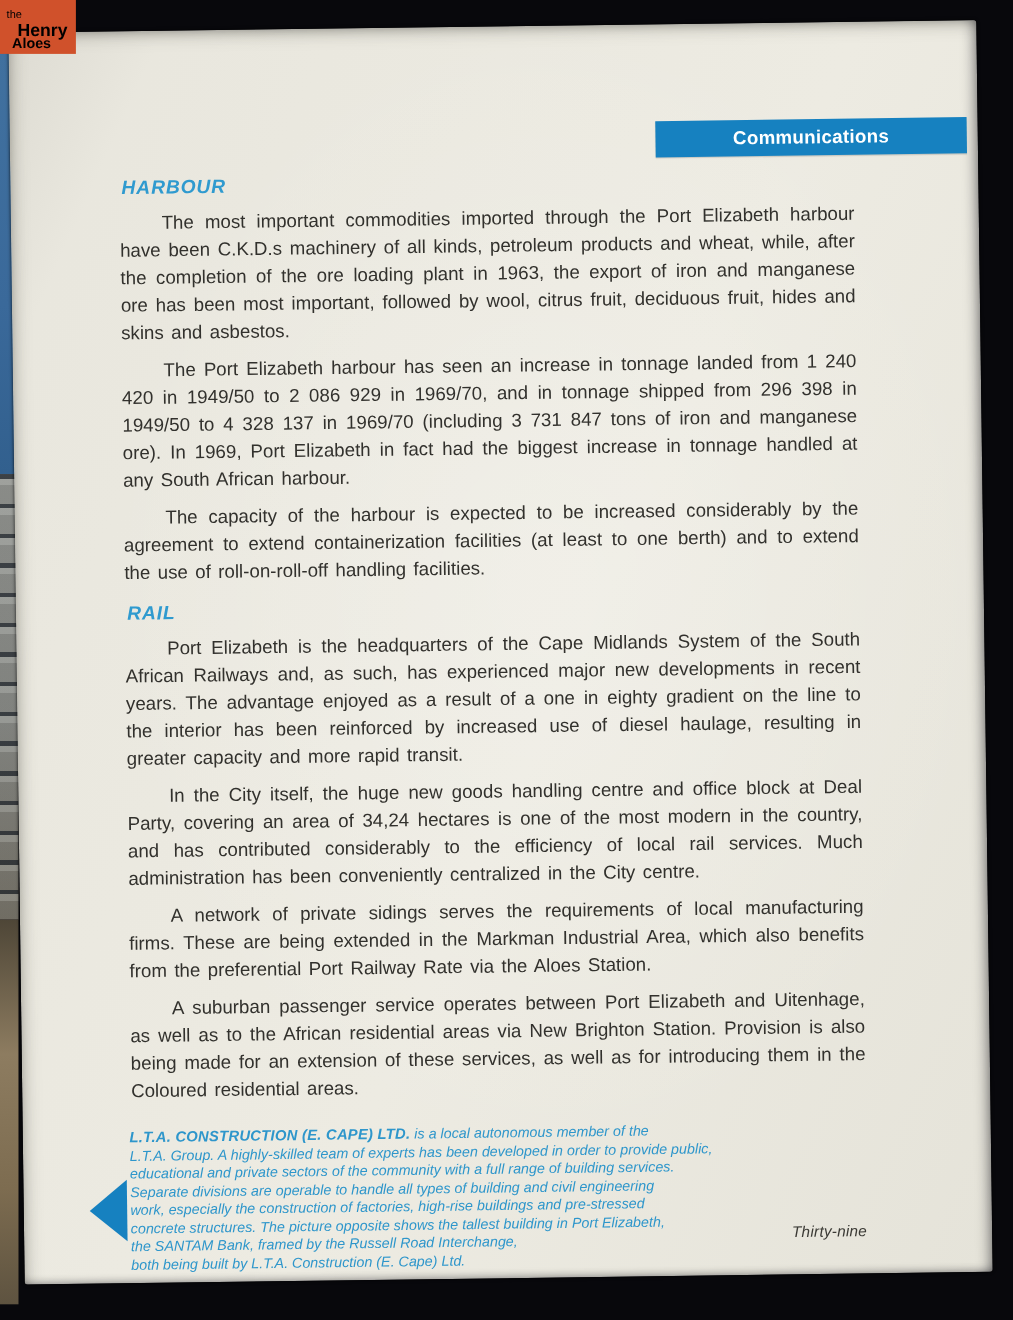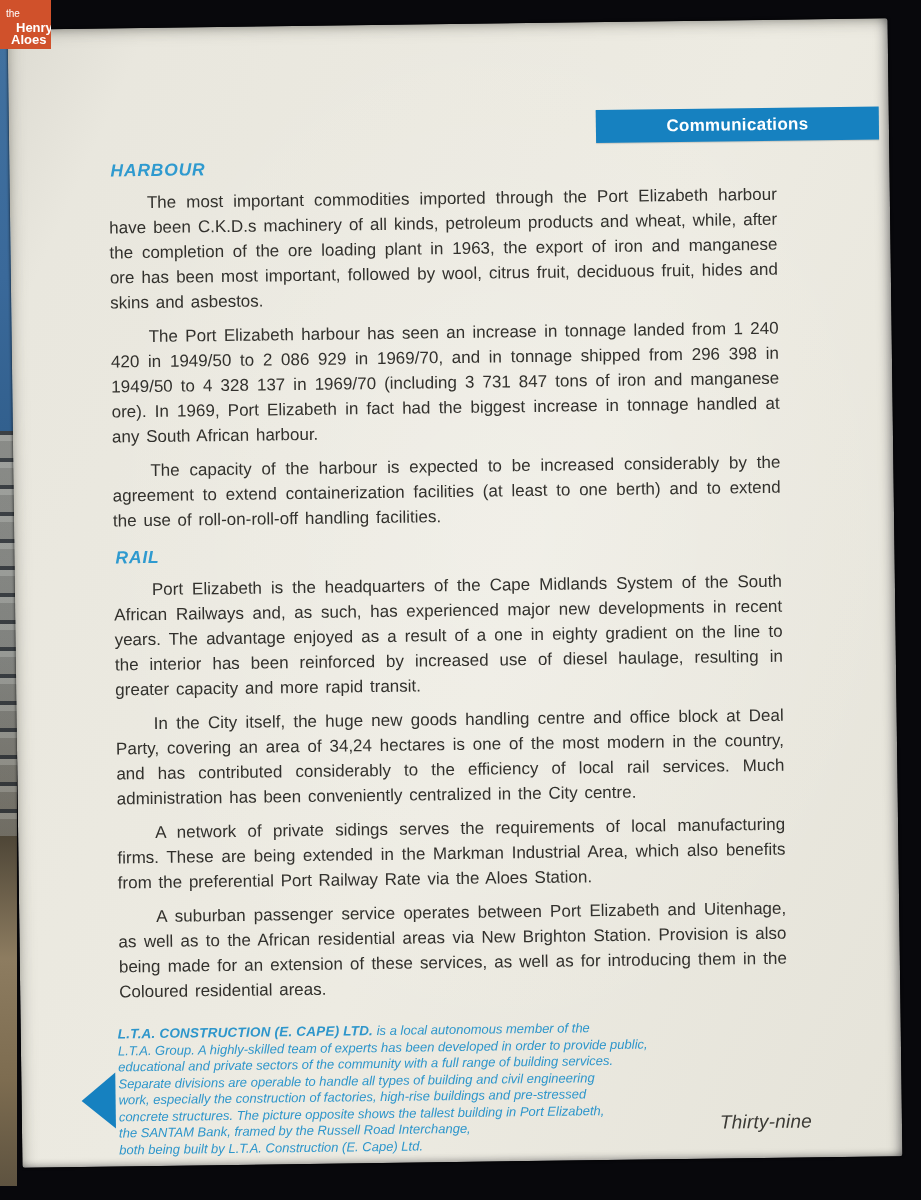--- a/index.html
+++ b/index.html
@@ -49,28 +49,28 @@
 
   .caption{position:absolute;left:97px;top:998px;width:575px;color:var(--caption-blue);
     font-style:italic;font-size:13px;line-height:16.5px;}
   .caption-line{white-space:nowrap;}
   .cap-lead{font-weight:bold;font-size:13.5px;letter-spacing:.2px;}
 
   .triangle{position:absolute;left:60px;top:1044px;width:0;height:0;
     border-top:28px solid transparent;border-bottom:28px solid transparent;
     border-right:34px solid var(--banner-blue);}
 
-  .page-number{position:absolute;left:698px;top:1091px;font-style:italic;font-size:19px;
+  .page-number{position:absolute;left:698px;top:1091px;font-style:italic;font-size:14px;
     color:#3b3a35;letter-spacing:.2px;}
 
   
-  .logo{position:absolute;left:0;top:0;width:51px;height:49px;background:var(--logo-orange);
-    color:#ffffff;overflow:hidden;}
+  .logo{position:absolute;left:0;top:0;width:69px;height:49px;background:var(--logo-orange);
+    color:#000000;overflow:hidden;}
   .logo .l-the{position:absolute;left:6px;top:8px;font-size:10px;font-weight:normal;}
-  .logo .l-henry{position:absolute;left:16px;top:20px;font-size:13px;font-weight:bold;}
+  .logo .l-henry{position:absolute;left:16px;top:20px;font-size:16px;font-weight:bold;}
   .logo .l-ford{position:absolute;left:11px;top:32px;font-size:13px;font-weight:bold;}
 </style>
 </head>
 <body>
 
 <div class="stage">
 
   <div class="photo-strip">
     <div class="strip-sky"></div>
     <div class="strip-building"></div>

